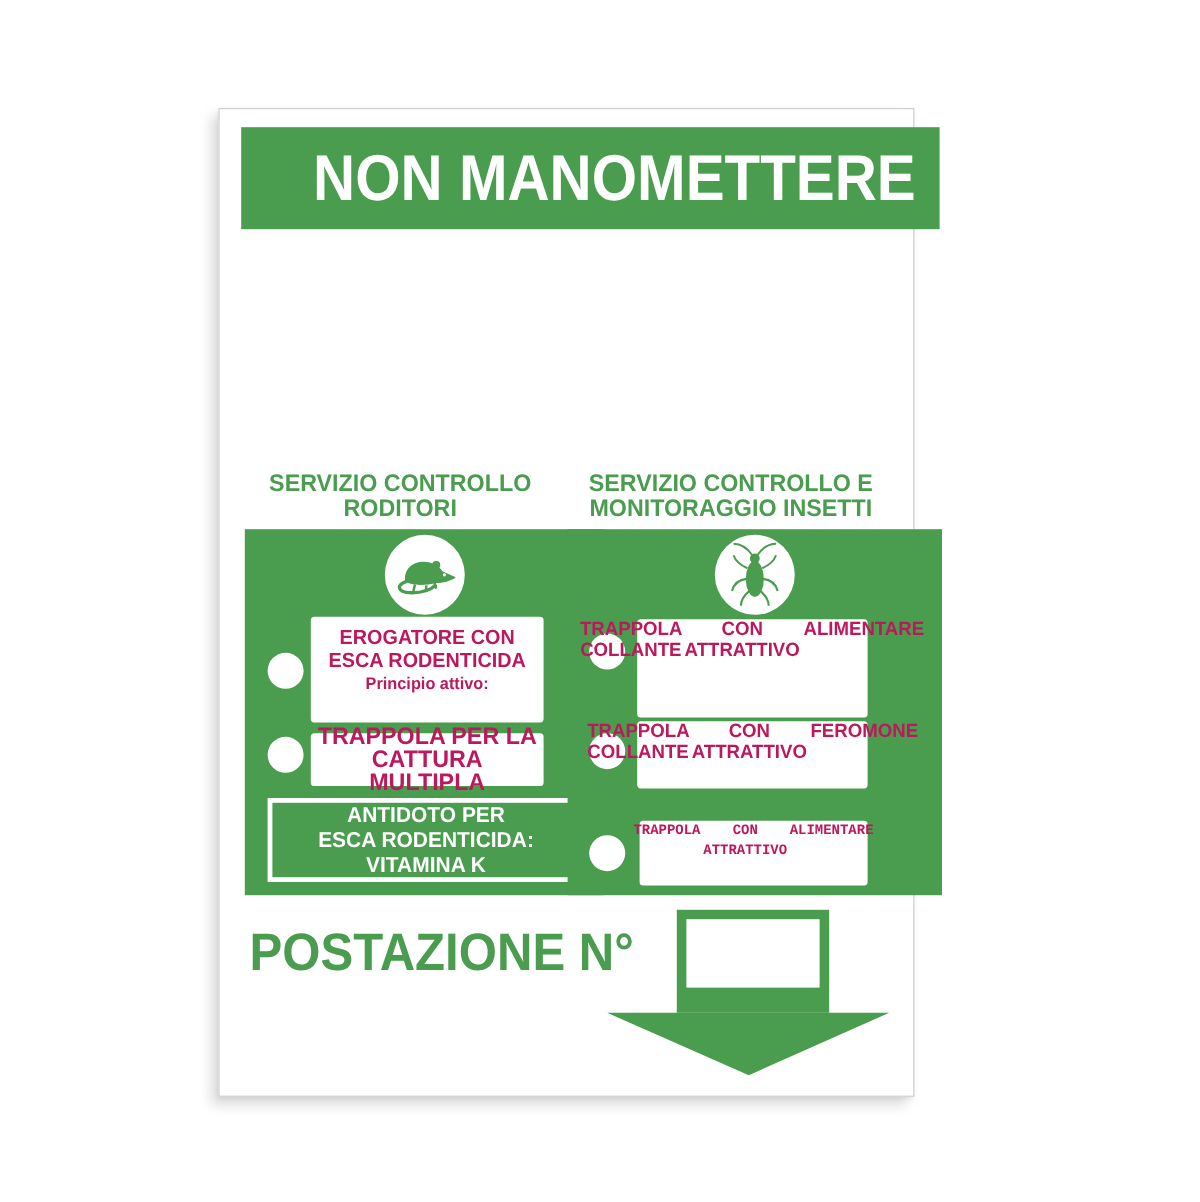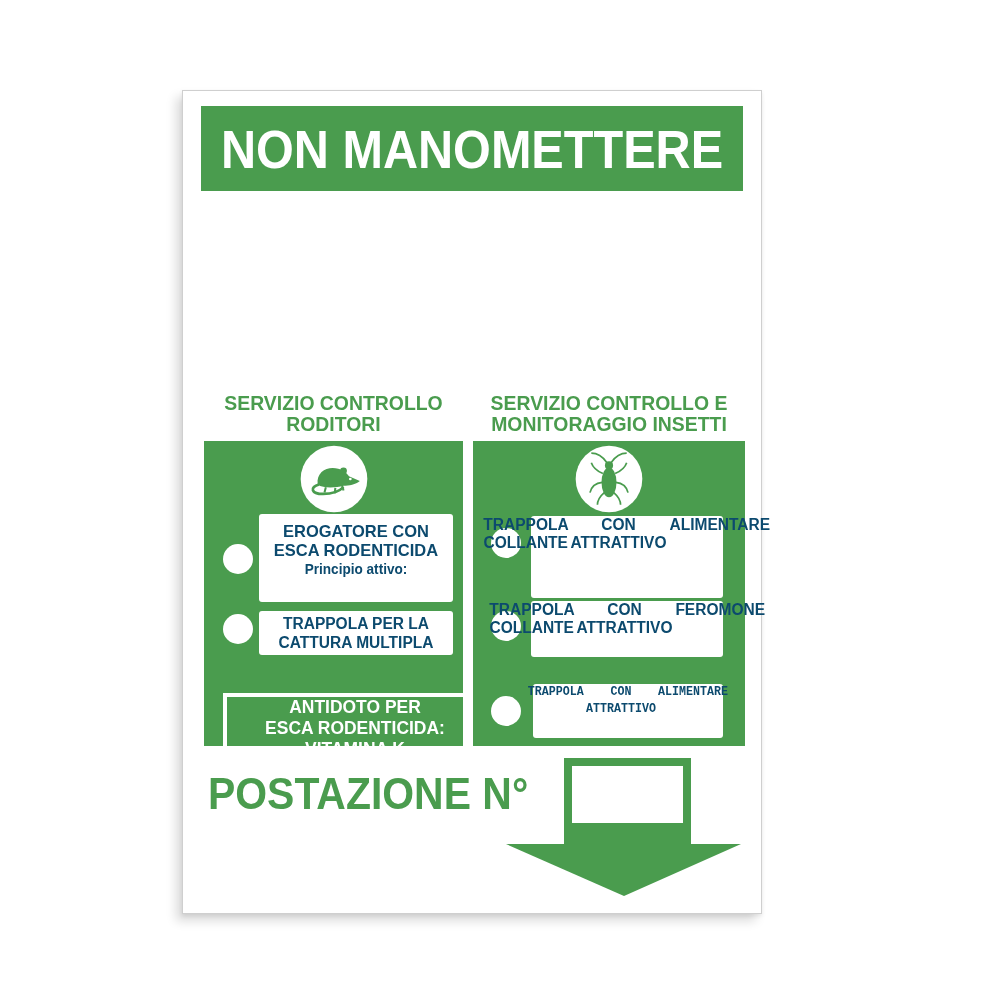--- a/index.html
+++ b/index.html
@@ -5,21 +5,21 @@
   html,body{margin:0;padding:0;}
   body{
     width:1000px;height:1002px;position:relative;background:#ffffff;
     font-family:"Liberation Sans", sans-serif;overflow:hidden;
   }
   .sign{
     position:absolute;left:182px;top:90px;width:578px;height:822px;
     background:#fff;border:1px solid #cfcfcf;
     box-shadow:-6px 7px 10px rgba(0,0,0,0.14), 0 2px 4px rgba(0,0,0,0.08);
   }
-  .green-bg{background:#4a9c4e;}
+  .green-bg{background:#4a9c4e;padding-left:40px;}
   .banner{
     position:absolute;left:18px;top:15px;width:542px;height:85px;
     display:flex;align-items:center;justify-content:center;
   }
   .banner span{
     color:#fff;font-weight:bold;font-size:54px;letter-spacing:0;
     transform:scaleX(0.9);white-space:nowrap;
   }
   .sec2{
     position:absolute;left:18px;top:110px;width:542px;height:175px;
@@ -35,31 +35,31 @@
     line-height:21px;text-align:center;transform:scaleX(0.97);
   }
   .col-header.left{left:21px;width:259px;}
   .col-header.right{left:290px;width:272px;}
   .panel{position:absolute;top:350px;height:305px;}
   .panel.left{left:21px;width:259px;}
   .panel.right{left:290px;width:272px;}
   .panel-icon{position:absolute;top:4px;left:50%;transform:translateX(-50%);width:68px;height:68px;}
   .wbox{
     position:absolute;background:#fff;border-radius:3px;text-align:center;
-    color:#0c4a6e;font-weight:bold;
+    color:#be185d;font-weight:bold;
   }
   .wbox .l{display:block;transform:scaleX(0.97);}
   .bullet{position:absolute;width:30px;height:30px;border-radius:50%;background:#fff;}
   .lbox1{left:55px;top:73px;width:194px;height:88px;font-size:17px;line-height:19px;padding-top:8px;box-sizing:border-box;}
   .lbox1 .sub{font-size:14px;line-height:17px;margin-top:1px;display:block;transform:scaleX(0.97);}
-  .lbox2{left:55px;top:170px;width:194px;height:44px;font-size:16px;line-height:19px;display:flex;flex-direction:column;justify-content:center;}
+  .lbox2{left:55px;top:170px;width:194px;height:44px;font-size:20px;line-height:19px;display:flex;flex-direction:column;justify-content:center;}
   .antidote{
     position:absolute;left:19px;top:224px;width:264px;height:70px;box-sizing:border-box;
     border:4px solid #fff;background:transparent;color:#fff;font-weight:bold;
-    font-size:18px;line-height:21px;text-align:center;display:flex;flex-direction:column;justify-content:center;margin-top:28px;
+    font-size:18px;line-height:21px;text-align:center;display:flex;flex-direction:column;justify-content:center;
   }
   .antidote span{display:block;transform:scaleX(0.97);}
   .rbox{font-size:16px;line-height:18px;display:flex;flex-direction:row;justify-content:center;}
   .rbox1{left:58px;top:75px;width:192px;height:82px;}
   .rbox2{left:58px;top:160px;width:192px;height:56px;}
   .rbox3{left:60px;top:243px;width:190px;height:54px;font-size:12px;line-height:17px;font-family:Liberation Mono, monospace;}
   .footer-label{
     position:absolute;left:25px;top:678px;color:#4a9c4e;font-weight:bold;font-size:44px;
     transform:scaleX(0.93);transform-origin:left top;white-space:nowrap;
   }

